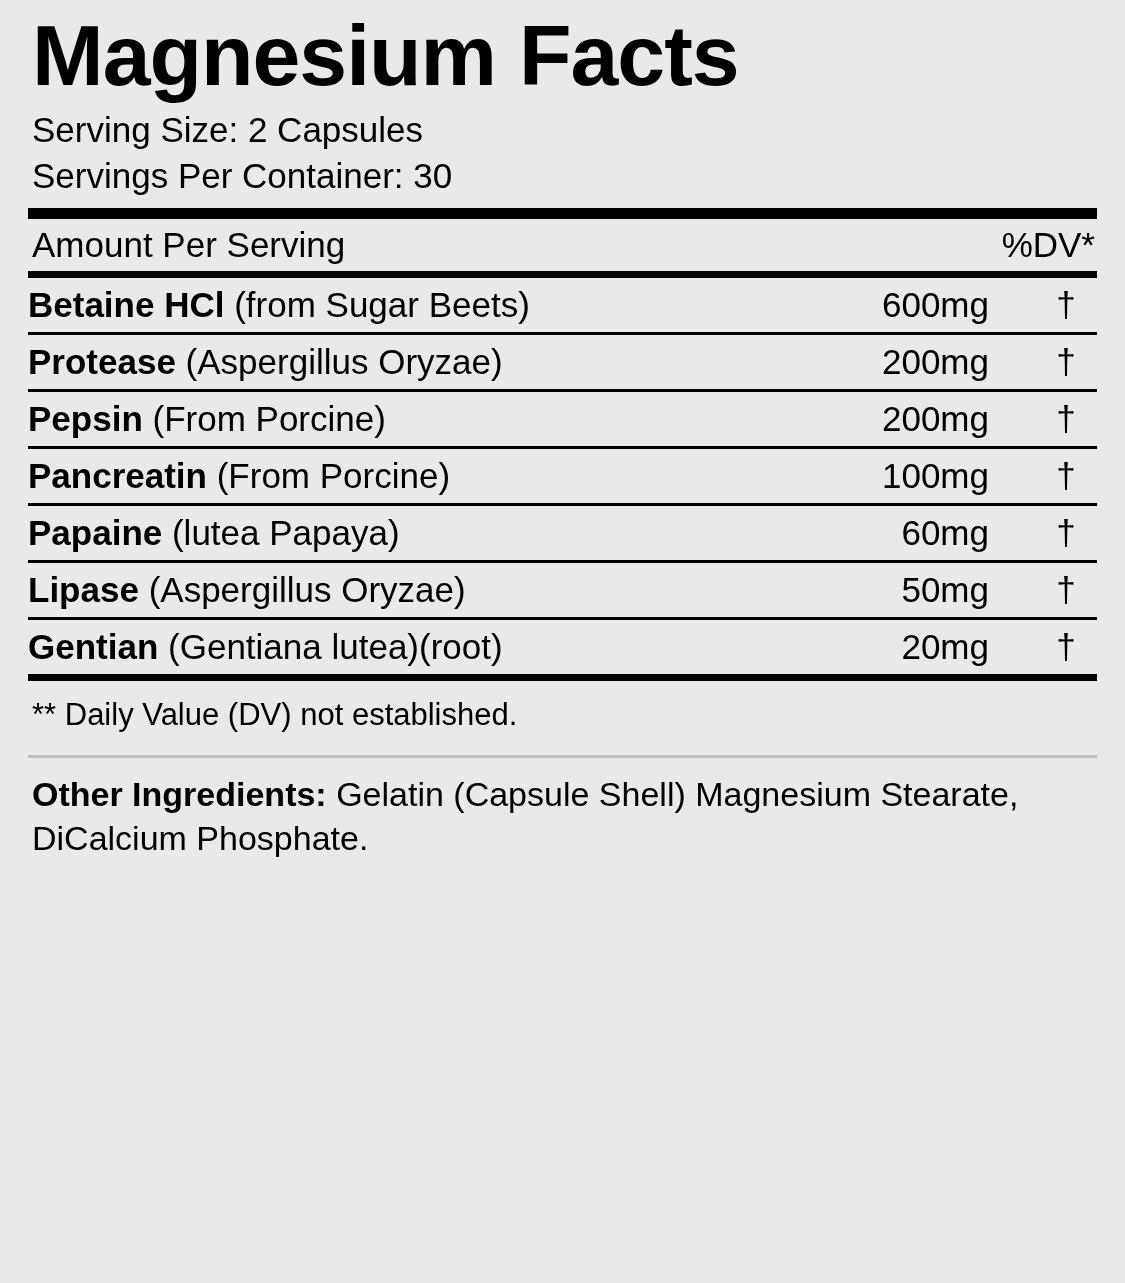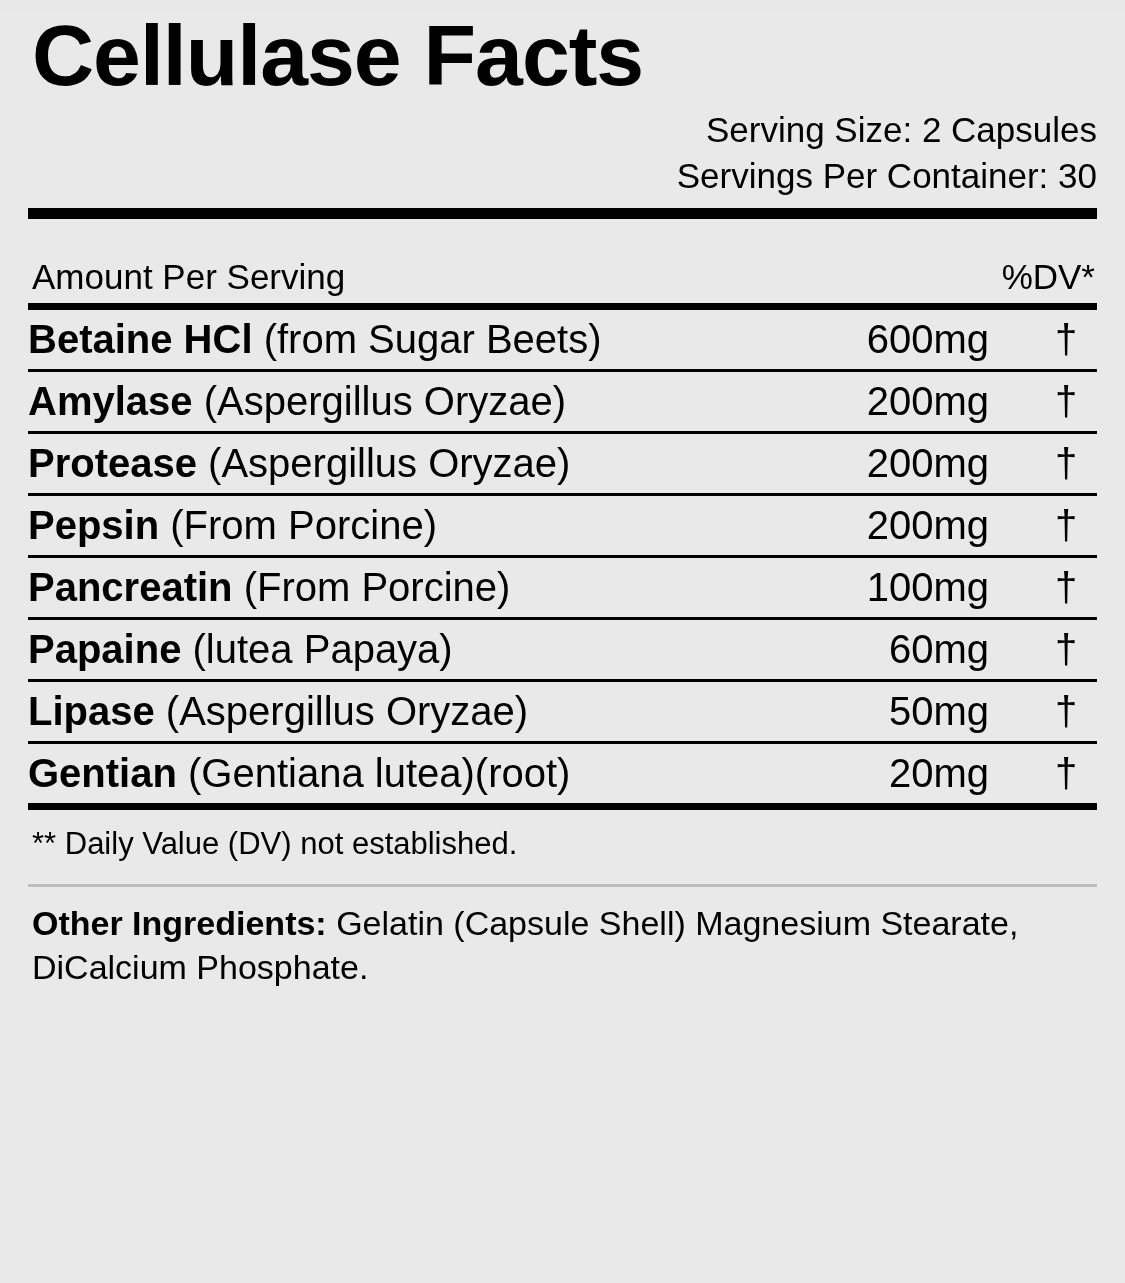--- a/index.html
+++ b/index.html
@@ -26,46 +26,44 @@
     font-size: 86px;
     font-weight: bold;
     letter-spacing: -1px;
     line-height: 1.06;
     margin: 10px 0 6px 4px;
   }
   .serving-line {
     font-size: 35px;
     line-height: 1.32;
     margin-left: 4px;
-    text-align: right;
   }
   .rule-thick {
     height: 11px;
     background: #000;
     margin: 8px 0 0 0;
   }
   .rule-medium {
     height: 7px;
     background: #000;
   }
   .amount-row {
     display: flex;
     justify-content: space-between;
     align-items: flex-start;
     font-size: 35px;
     padding: 6px 2px 6px 4px;
-    margin-top: 32px;
   }
   table.facts {
     width: 100%;
     border-collapse: collapse;
     table-layout: fixed;
   }
   table.facts td {
-    font-size: 40px;
+    font-size: 35px;
     padding: 7px 0 7px 0;
     border-top: 3px solid #000;
     vertical-align: baseline;
   }
   table.facts tr:first-child td {
     border-top: none;
   }
   .c-name { padding-left: 4px; }
   .c-name b {
     font-weight: bold;
@@ -98,44 +96,39 @@
     line-height: 1.3;
     padding: 14px 2px 0 4px;
   }
   .other b { font-weight: bold; }
 </style>
 </head>
 <body>
 
 <div class="panel">
 
-  <div class="title">Cellulase Facts</div>
+  <div class="title">Magnesium Facts</div>
 
   <div class="serving-line">Serving Size: 2 Capsules</div>
   <div class="serving-line">Servings Per Container: 30</div>
 
   <div class="rule-thick"></div>
 
   <div class="amount-row">
     <span>Amount Per Serving</span>
     <span>%DV*</span>
   </div>
 
   <div class="rule-medium"></div>
 
   <table class="facts">
     <tbody id="ingredient-rows">
         <tr>
           <td class="c-name"><b>Betaine HCl</b> <span class="paren">(from Sugar Beets)</span></td>
           <td class="c-amt">600mg</td>
-          <td class="c-dv">†</td>
-        </tr>
-        <tr>
-          <td class="c-name"><b>Amylase</b> <span class="paren">(Aspergillus Oryzae)</span></td>
-          <td class="c-amt">200mg</td>
           <td class="c-dv">†</td>
         </tr>
         <tr>
           <td class="c-name"><b>Protease</b> <span class="paren">(Aspergillus Oryzae)</span></td>
           <td class="c-amt">200mg</td>
           <td class="c-dv">†</td>
         </tr>
         <tr>
           <td class="c-name"><b>Pepsin</b> <span class="paren">(From Porcine)</span></td>
           <td class="c-amt">200mg</td>

